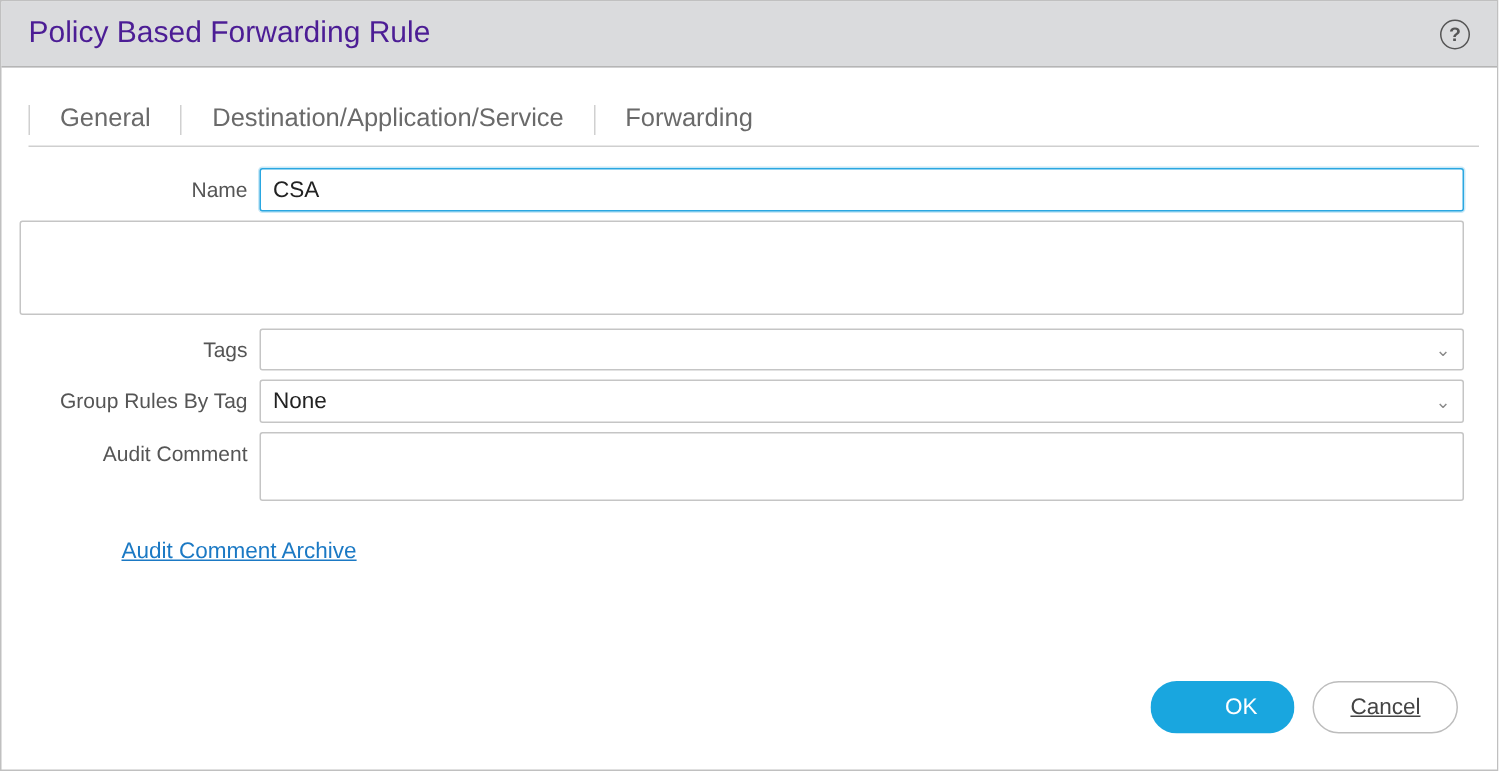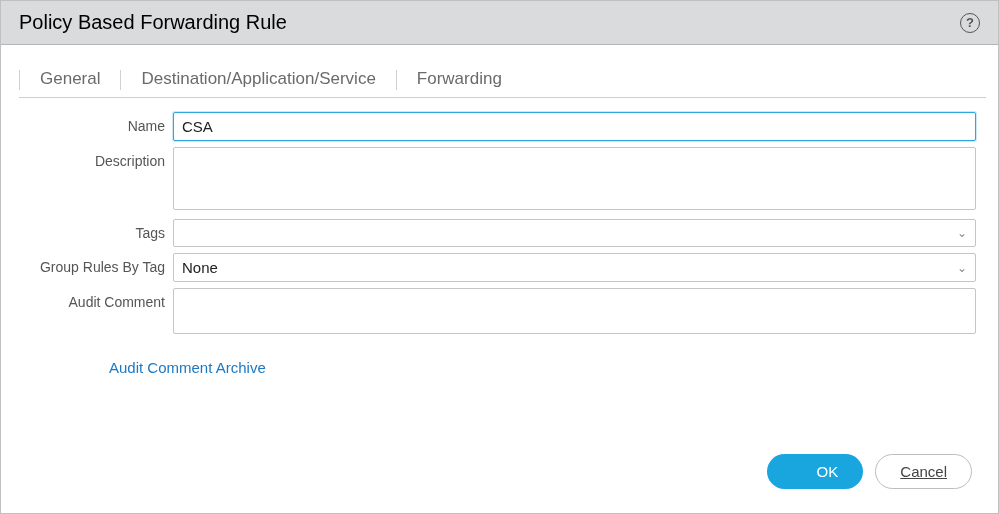--- a/index.html
+++ b/index.html
@@ -23,21 +23,21 @@
       background: #dadbdd;
       border-bottom: 1px solid #b5b5b5;
       padding: 10px 18px;
       display: flex;
       align-items: center;
       justify-content: space-between;
     }
     .titlebar h1 {
       font-size: 20px;
       font-weight: 400;
-      color: #000000;
+      color: #4c1d95;
     }
     .help-icon {
       width: 20px;
       height: 20px;
       border: 1.6px solid #555;
       border-radius: 50%;
       display: flex;
       align-items: center;
       justify-content: center;
       font-size: 13px;
@@ -131,22 +131,23 @@
     }
     .chevron {
       color: #8a8a8a;
       font-size: 12px;
     }
     .link {
       color: #1b79c4;
       font-size: 15px;
       cursor: pointer;
       margin-top: 16px;
-      margin-left: 96px;
+      margin-left: 68px;
       display: inline-block;
+      text-decoration: underline;
     }
     .footer {
       margin-top: auto;
       display: flex;
       justify-content: flex-end;
       gap: 12px;
       padding: 10px 14px 14px 0;
     }
     .btn {
       min-width: 96px;
@@ -192,21 +193,20 @@
     <div class="form">
 
       <div class="row">
         <div class="row-label">Name</div>
         <div class="row-ctrl">
           <input type="text" class="text focused" value="CSA" style="">
         </div>
       </div>
 
       <div class="row">
-        <div class="row-label">Description</div>
         <div class="row-ctrl">
           <textarea class="text" rows="3" style=""></textarea>
         </div>
       </div>
 
       <div class="row">
         <div class="row-label">Tags</div>
         <div class="row-ctrl">
           <div class="select">
             <span></span>

